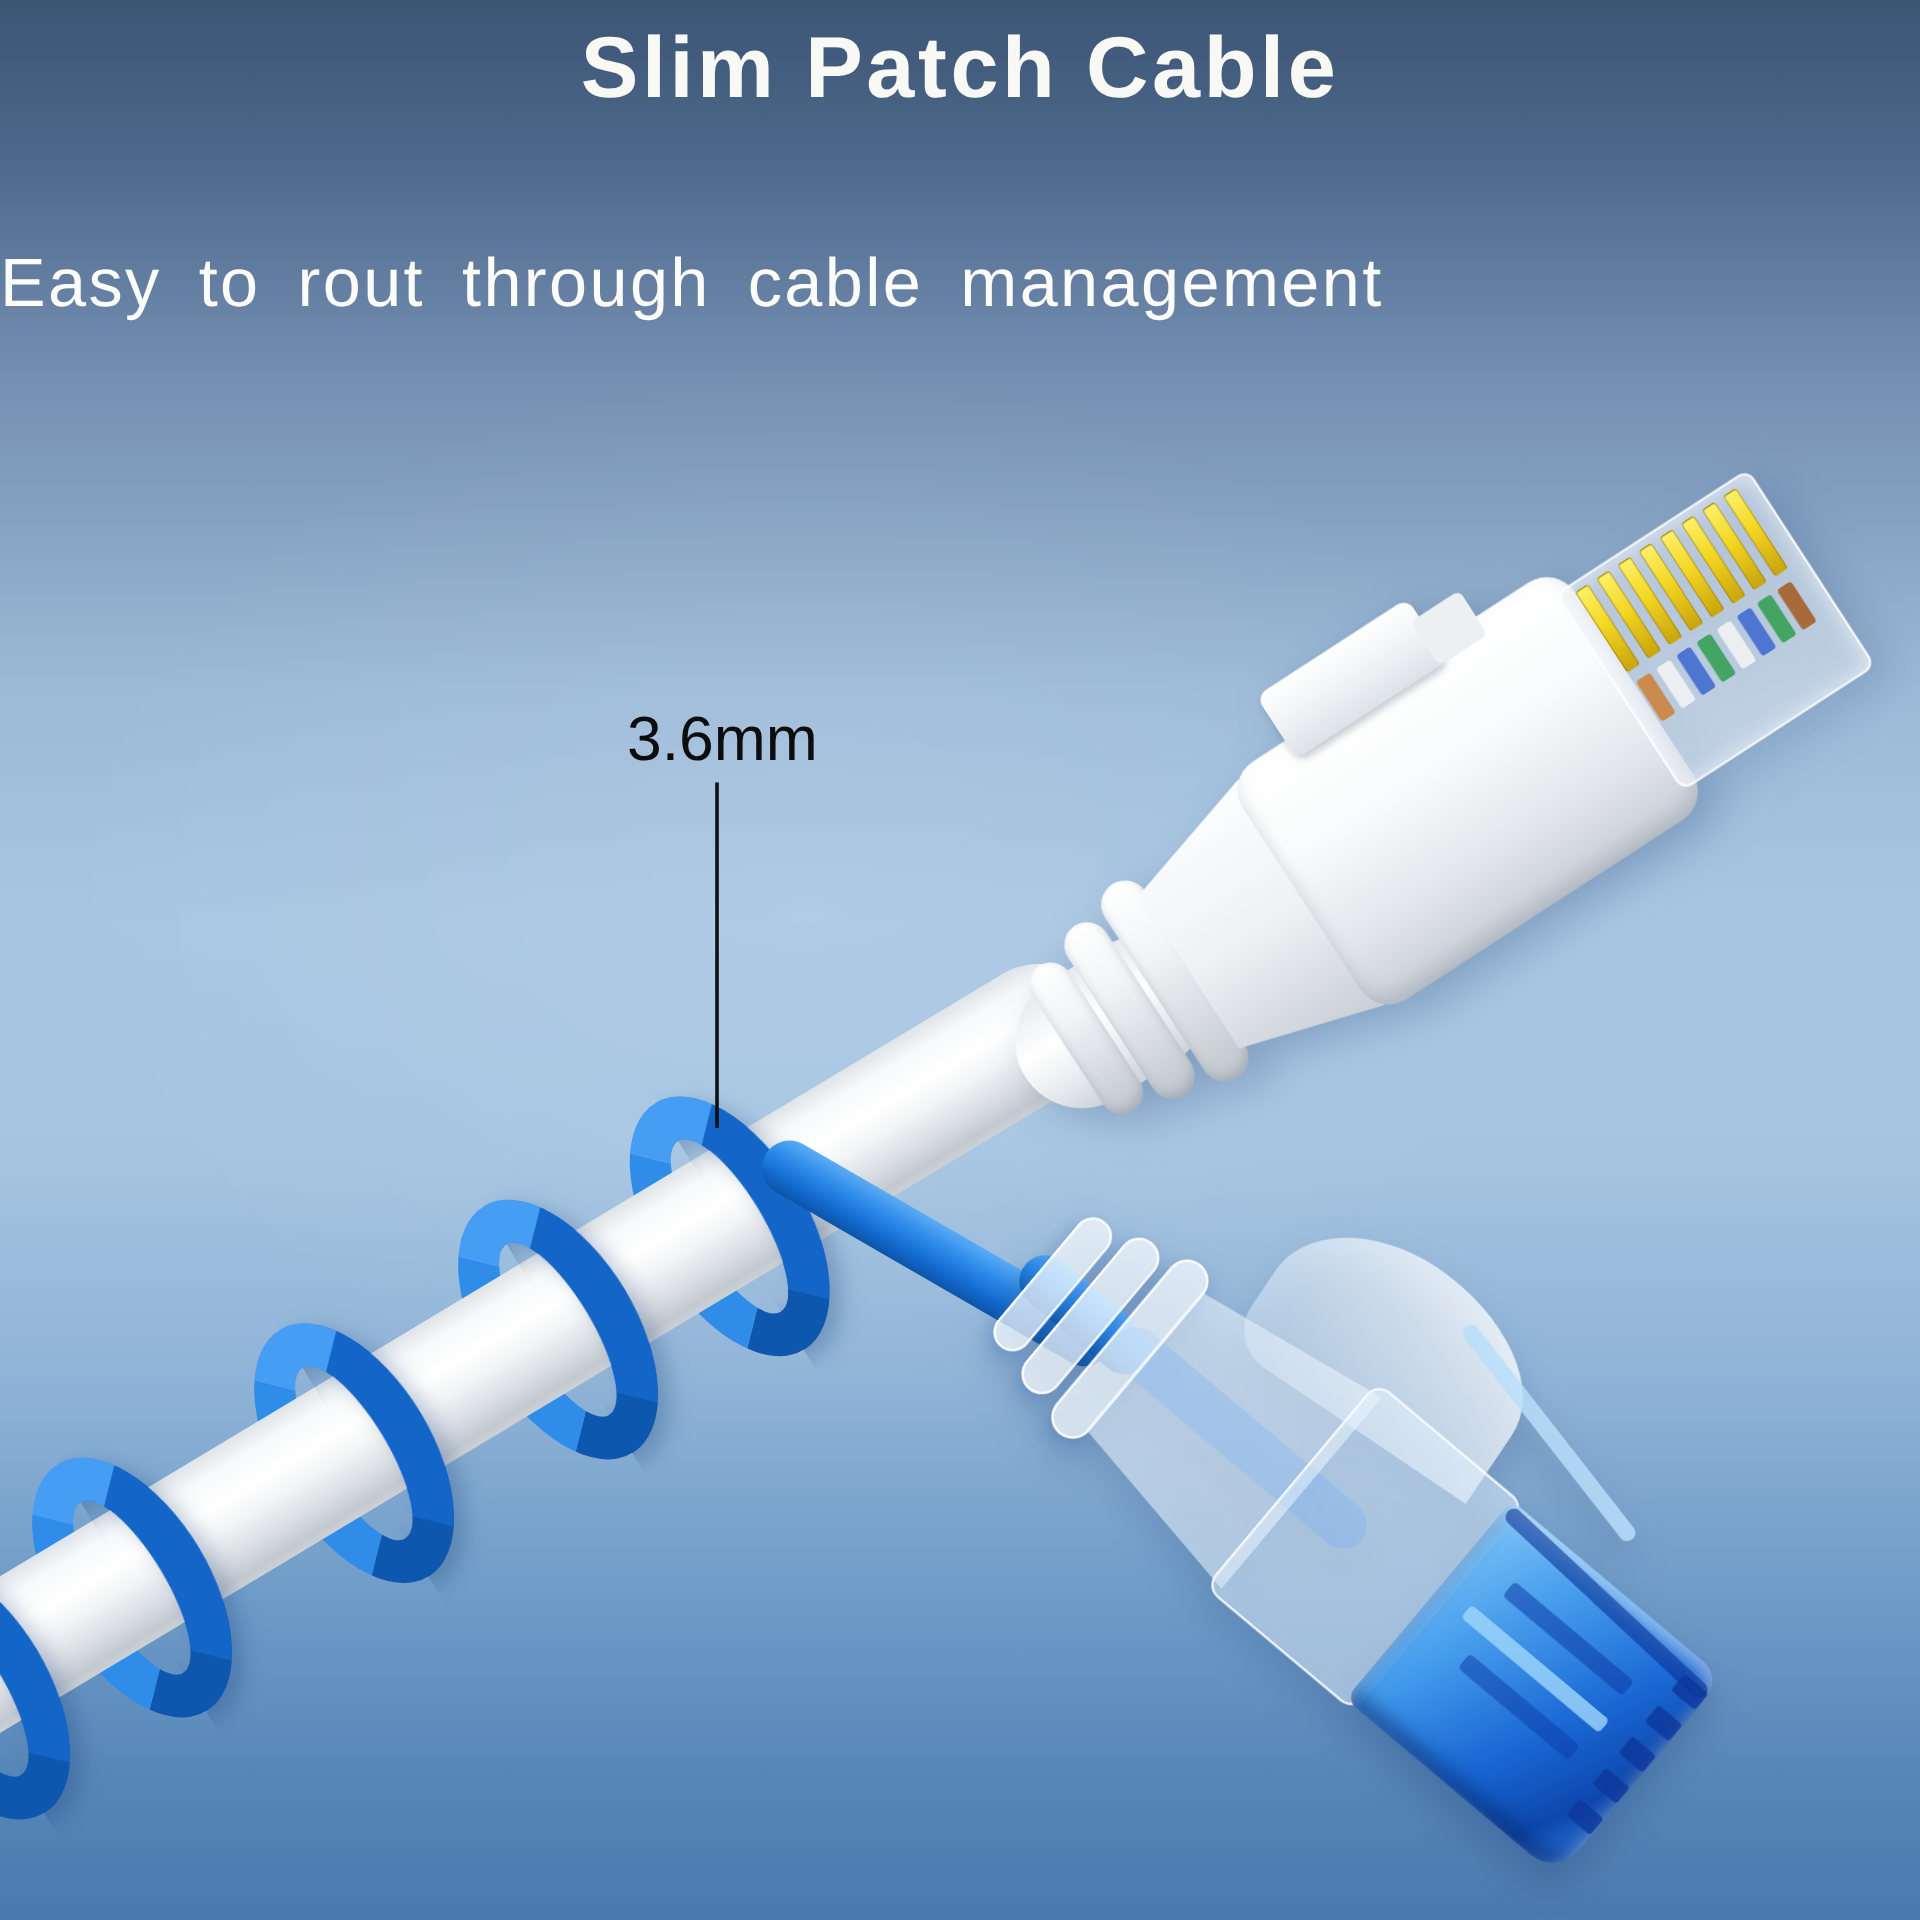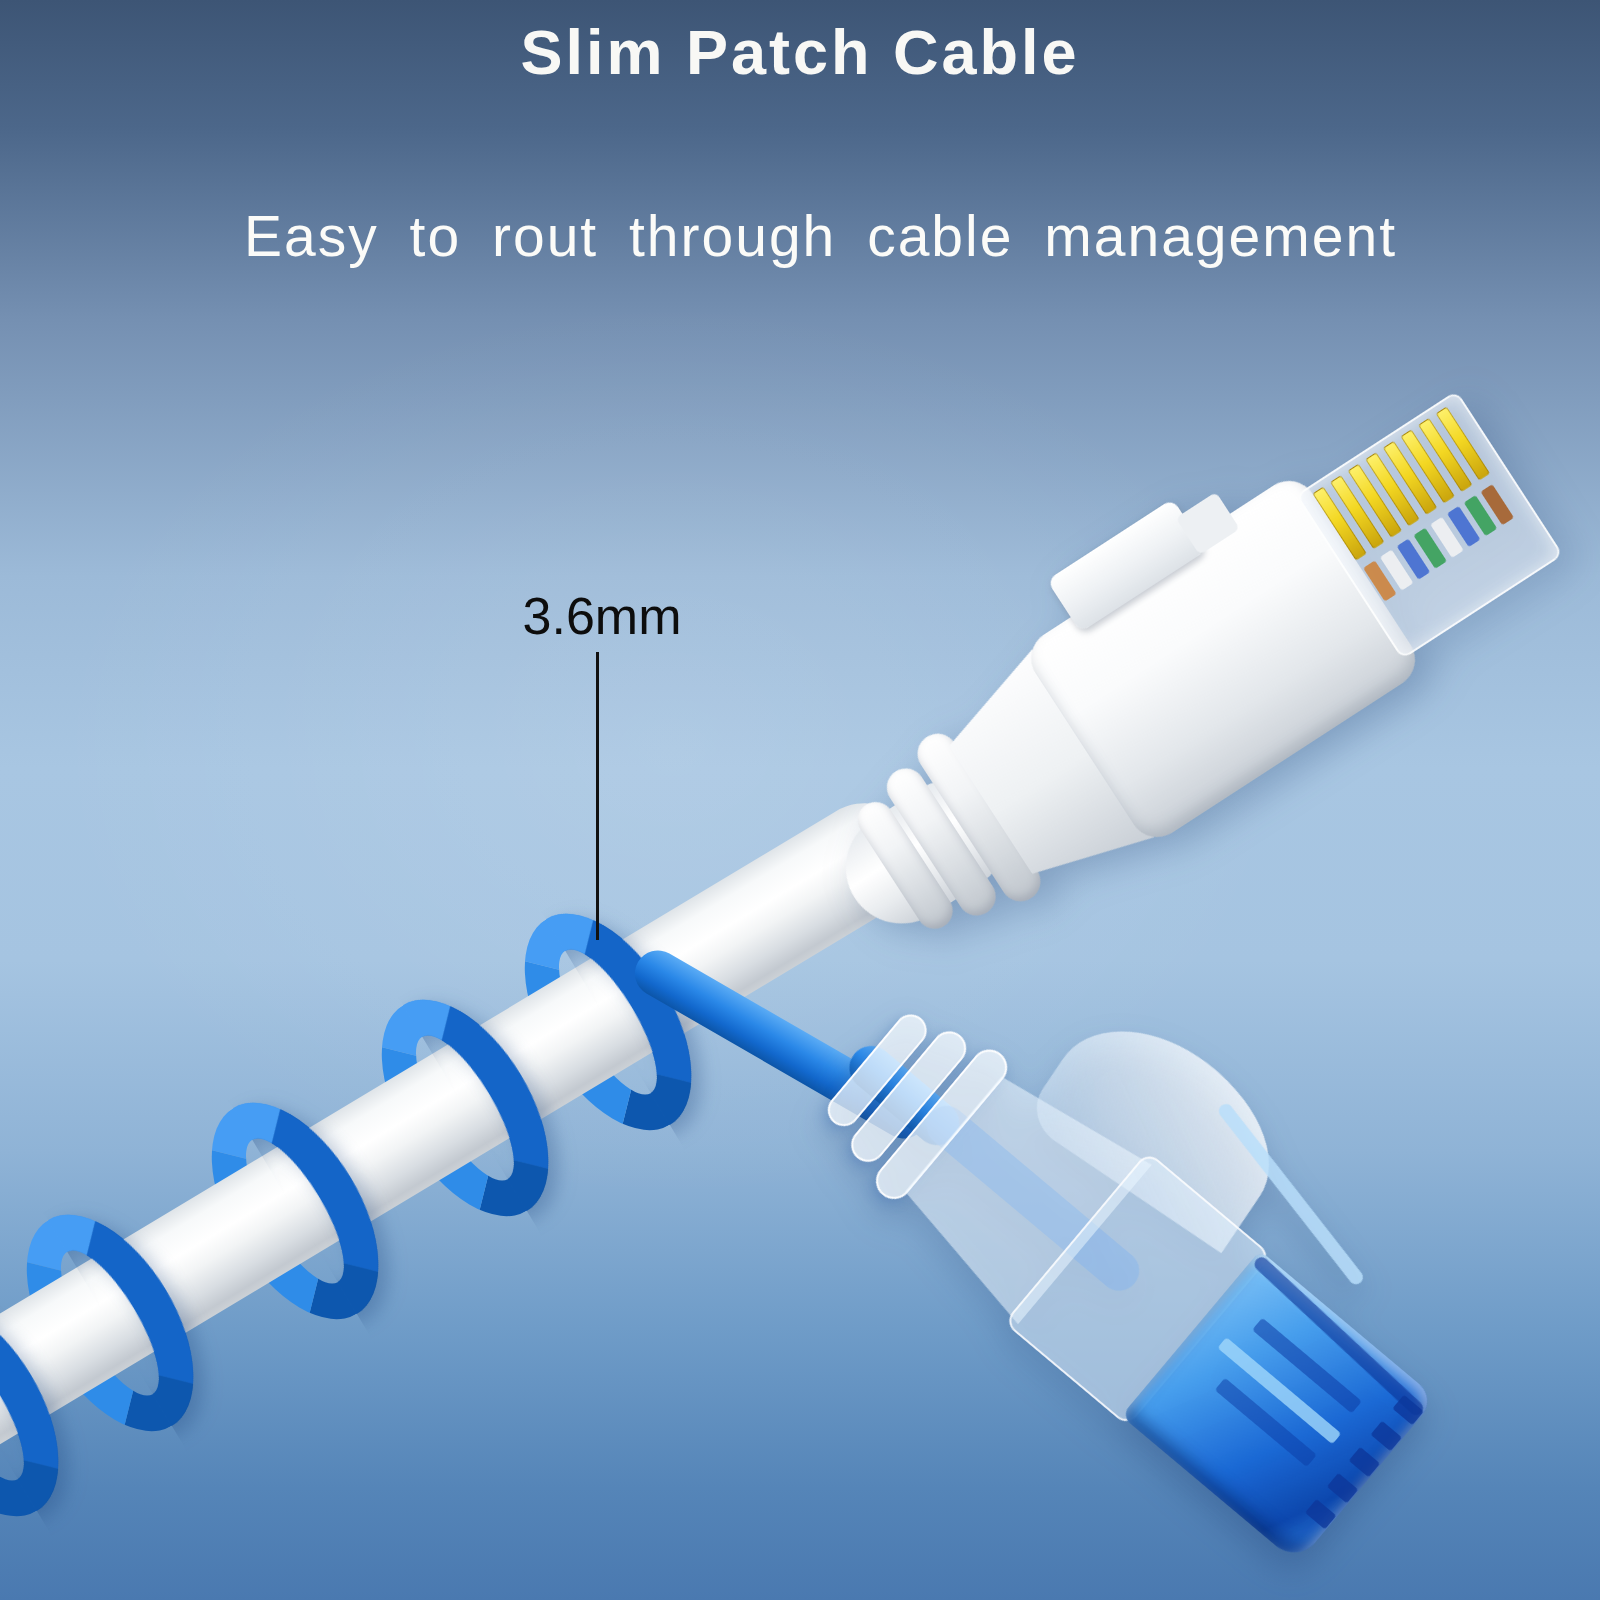--- a/index.html
+++ b/index.html
@@ -11,32 +11,32 @@
       linear-gradient(180deg,
         #3d5575 0%, #4c678a 8%, #7590b2 20%, #9cbad8 36%,
         #a8c6e2 48%, #a5c4e1 60%, #8fb3d6 72%, #6f9cc8 83%,
         #5585b8 93%, #4a79b0 100%);
   }
   .stage *{box-sizing:border-box;position:absolute;}
 
   
   .title{
     left:0;right:0;top:16px;text-align:center;
-    font-size:63px;font-weight:700;letter-spacing:3px;
+    font-size:72px;font-weight:700;letter-spacing:3px;
     color:#f8f8f5;white-space:nowrap;
   }
   .sub-accent{
     left:0;right:0;top:139px;text-align:center;
     font-size:56px;font-weight:400;letter-spacing:2px;word-spacing:16px;
     color:#e9c87c;white-space:nowrap;
   }
   .sub-white{
-    left:0;right:0;top:203px;text-align:center;
+    left:0;right:0;top:203px;text-align:left;
     font-size:57px;font-weight:400;letter-spacing:2px;word-spacing:13px;
-    color:#fbfbf8;white-space:nowrap;margin-left:41px;
+    color:#fbfbf8;white-space:nowrap;
   }
 
   
   .callout-label{
     left:602px;top:586px;transform:translateX(-50%);
     font-size:52px;color:#0d0d0d;font-weight:400;z-index:6;
   }
   .callout-line{
     left:596px;top:652px;width:3px;height:288px;background:#111;z-index:6;
   }

